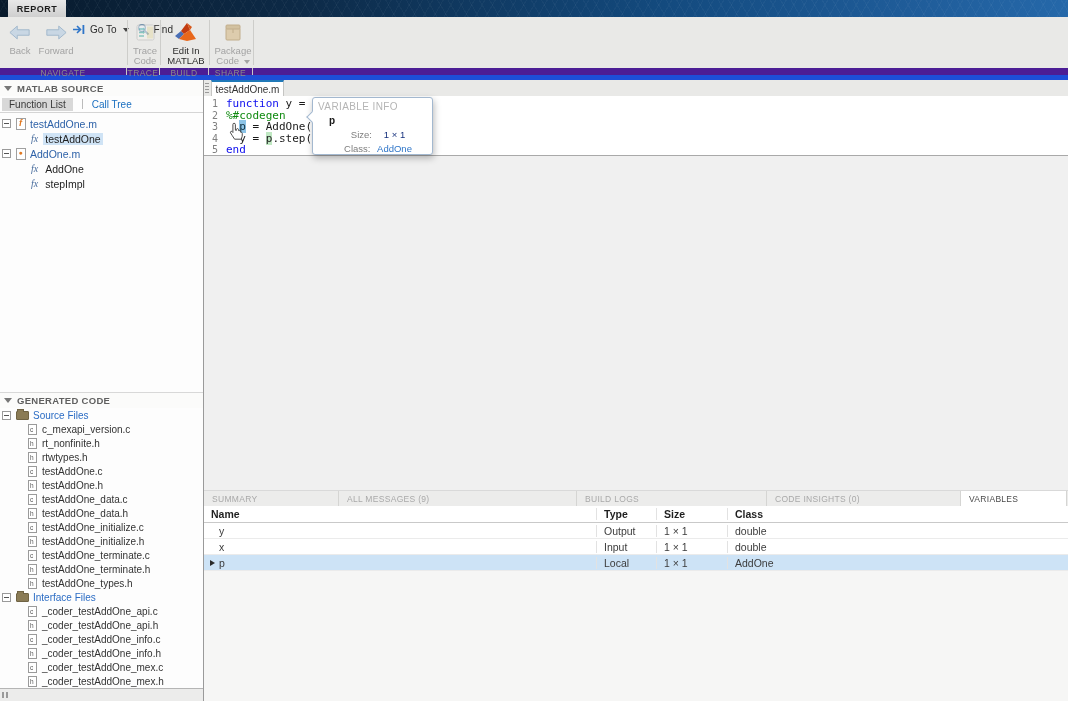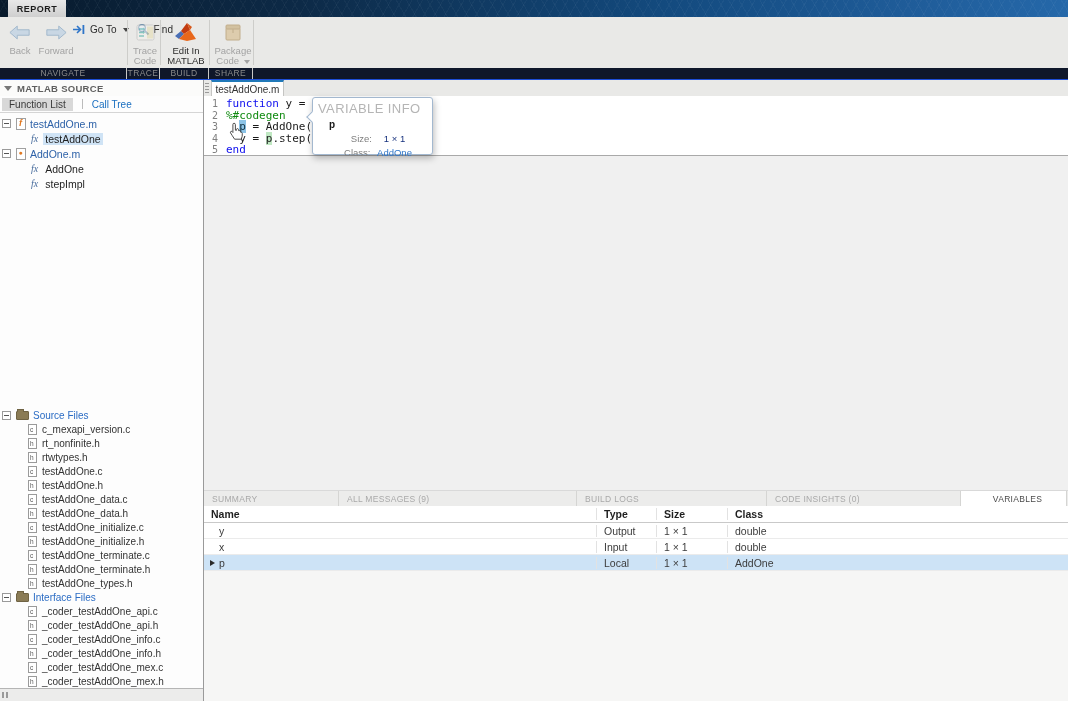--- a/index.html
+++ b/index.html
@@ -24,21 +24,21 @@
   .rsep { position:absolute; top:3px; bottom:3px; width:1px; background:#cdcdca; }
   .rbtn { position:absolute; top:4px; display:flex; flex-direction:column; align-items:center; }
   .rbtn .lbl { font-size:9.5px; line-height:10px; text-align:center; margin-top:3px; color:#2b2b2b; }
   .rbtn.disabled .lbl { color:#a3a3a3; }
   .goto-find { position:absolute; left:72px; top:6px; display:flex; flex-direction:row; gap:8px; }
   .gf-row { display:flex; align-items:center; gap:4px; font-size:10px; color:#2b2b2b; }
   .caret { width:0; height:0; border-left:3.5px solid transparent; border-right:3.5px solid transparent;
     border-top:4px solid #444; display:inline-block; margin-left:2px; }
 
   
-  .strip { position:relative; height:12px; background:#0f172a; border-bottom:1px solid #1d4ed8; display:flex; }
+  .strip { position:relative; height:12px; background:#4c1d95; border-bottom:5px solid #1d4ed8; display:flex; }
   .strip .cell { font-size:8.5px; color:#8b8b8b; letter-spacing:.4px; text-align:center;
     border-right:1px solid #c9c9c7; line-height:11px; }
   .strip .rest { flex:1; }
 
   
   .content { display:flex; height:621px; }
 
   
   .sidebar { width:204px; background:#fdfdfd; border-right:1px solid #9a9a9a; display:flex; flex-direction:column; }
   .side-header { height:16px; display:flex; align-items:center; gap:5px; padding-left:4px;
@@ -102,36 +102,36 @@
   .tk-pl { color:#1a1a1a; }
   .tk-sel { background:#8cc3e6; color:#10303f; }
   .tk-hl { background:#bfe8c2; }
   .editor-rest { flex:1; background:#f0f0f0; }
 
   
   .tooltip { position:absolute; left:108px; top:17px; width:121px; height:58px; background:#fff;
     border:1px solid #a3b8cf; border-radius:3px; box-shadow:1px 3px 7px rgba(0,0,0,.28); z-index:5; }
   .tooltip .notch { position:absolute; left:-5px; top:15px; width:8px; height:8px; background:#fff;
     border-left:1px solid #a3b8cf; border-bottom:1px solid #a3b8cf; transform:rotate(45deg); }
-  .tt-header { font-size:13px; color:#b5b5b5; letter-spacing:.4px; padding:3px 0 0 5px; }
+  .tt-header { font-size:10px; color:#b5b5b5; letter-spacing:.4px; padding:3px 0 0 5px; }
   .tt-name { font-size:10px; font-weight:bold; color:#1a1a1a; padding:3px 0 0 16px; }
   .tt-row { display:flex; font-size:9.5px; padding:3px 0 0 11px;justify-content:center; }
   .tt-lab { color:#7d7d7d; width:33px; }
   .tt-size-val { color:#16317d; }
   .tt-class-val { color:#2e75c8; }
 
   
   .hand-cursor { position:absolute; left:25px; top:42px; z-index:6; }
 
   
   .bottom { height:211px; display:flex; flex-direction:column; background:#f6f6f5; }
   .bp-tabs { height:16px; display:flex; background:#ececeb; border-top:1px solid #d9d9d9; }
   .bp-tab { font-size:8.5px; color:#a9a9a9; letter-spacing:.3px; padding:3px 0 0 8px;
     border-right:1px solid #d5d5d3; }
-  .bp-tab.active { background:#fff; color:#4a4a4a; border-right:1px solid #d5d5d3;text-align:center; }
+  .bp-tab.active { background:#fff; color:#4a4a4a; border-right:1px solid #d5d5d3; }
   .vtable { background:#fff; }
   .vt-head { display:flex; height:17px; border-bottom:1px solid #c9c9c9; font-size:10.5px; font-weight:bold;
     color:#1f1f1f; align-items:center; background:#fff; }
   .vt-row { display:flex; height:16px; font-size:10.5px; color:#3c3c3c; align-items:center;
     border-bottom:1px solid #ebebeb; background:#fff; position:relative; }
   .vt-row.selected { background:#cde3f6; }
   .col-name { width:392px; padding-left:7px; }
   .vt-row .col-name { padding-left:15px; }
   .col-type { width:60px; padding-left:7px; border-left:1px solid #e2e2e2; }
   .col-size { width:71px; padding-left:7px; border-left:1px solid #e2e2e2; }
@@ -273,20 +273,24 @@
             <span class="fx-label">AddOne</span>
           </div>
           <div class="mrow">
             <span class="fx-ic">fx</span>
             <span class="fx-label">stepImpl</span>
           </div>
         </div>
 
       <div class="spacer"></div>
 
+      <div class="side-header gc-header">
+        <span class="tri-down"></span>
+        <span>GENERATED CODE</span>
+      </div>
       <div class="gtree" id="gen-tree">
           <div class="grow">
             <span class="minus-box"></span>
             <span class="folder-ic"></span>
             <span class="gfolder-label">Source Files</span>
           </div>
           <div class="grow">
             <span class="file-ic">
               <span>c</span>
             </span>

